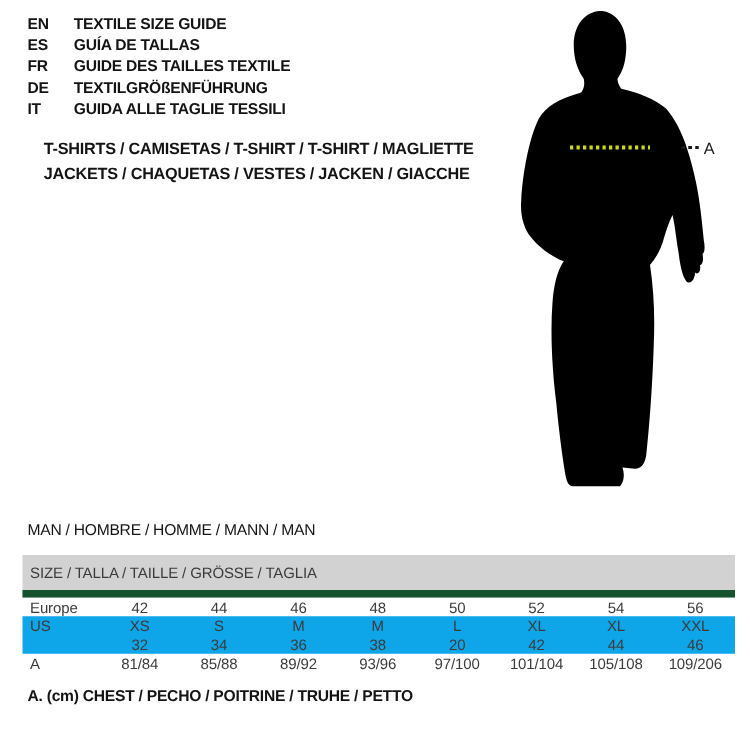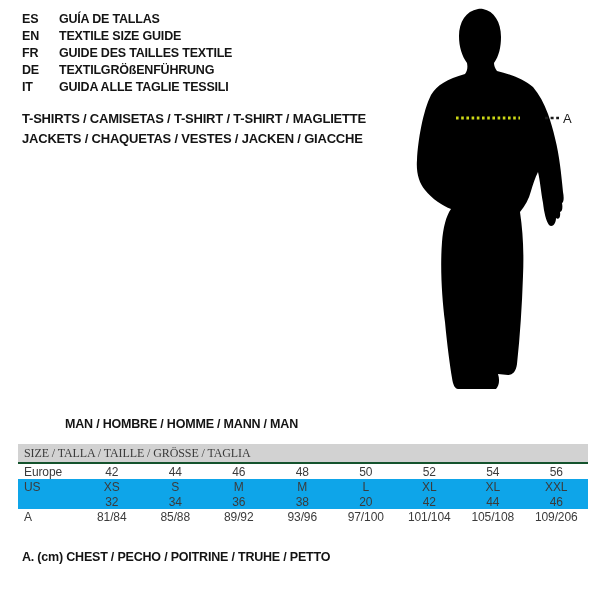--- a/index.html
+++ b/index.html
@@ -6,51 +6,51 @@
   body{
     width:600px;height:600px;position:relative;background:#ffffff;overflow:hidden;
     font-family:"Liberation Sans", sans-serif;-webkit-font-smoothing:antialiased;
   }
   
   .langs{position:absolute;left:22px;top:11px;font-weight:700;font-size:12.5px;
          letter-spacing:-0.2px;color:#141414;line-height:17px;}
   .lang-row{display:flex;}
   .lang-code{width:37px;}
   
-  .cats{position:absolute;left:22px;top:109px;font-weight:700;font-size:13px;
+  .cats{position:absolute;left:35px;top:109px;font-weight:700;font-size:13px;
         line-height:20px;color:#141414;letter-spacing:-0.2px;}
   
   .figure-svg{position:absolute;left:0;top:0;width:600px;height:600px;}
   
-  .section-title{position:absolute;left:22px;top:417px;font-weight:700;font-size:12.5px;
-        letter-spacing:-0.2px;color:#141414;margin-left:43px;}
+  .section-title{position:absolute;left:22px;top:417px;font-weight:400;font-size:12.5px;
+        letter-spacing:-0.2px;color:#141414;}
   
   .size-table{position:absolute;left:18px;top:444px;width:570px;font-size:12px;
         color:#3b3b3b;letter-spacing:-0.1px;}
-  .t-head{background:#d2d2d2;height:20px;display:flex;align-items:center;
-        padding-left:6px;border-bottom:2px solid #14532d;box-sizing:border-box;font-family:Liberation Serif, serif;}
+  .t-head{background:#d2d2d2;height:34px;display:flex;align-items:center;
+        padding-left:6px;border-bottom:6px solid #14532d;box-sizing:border-box;}
   .t-row{display:flex;height:15px;align-items:center;}
   .t-row .lbl{width:62px;padding-left:6px;box-sizing:border-box;}
   .t-row .val{flex:1;text-align:center;}
   .band{background:#0ea5e9;}
   
   .footnote{position:absolute;left:22px;top:550px;font-weight:700;font-size:12.5px;
         letter-spacing:-0.2px;color:#141414;text-align:right;}
 </style>
 </head>
 <body>
 
 <div class="langs">
   <div class="lang-row">
+    <span class="lang-code">EN</span>
+    <span>TEXTILE SIZE GUIDE</span>
+  </div>
+  <div class="lang-row">
     <span class="lang-code">ES</span>
     <span>GUÍA DE TALLAS</span>
-  </div>
-  <div class="lang-row">
-    <span class="lang-code">EN</span>
-    <span>TEXTILE SIZE GUIDE</span>
   </div>
   <div class="lang-row">
     <span class="lang-code">FR</span>
     <span>GUIDE DES TAILLES TEXTILE</span>
   </div>
   <div class="lang-row">
     <span class="lang-code">DE</span>
     <span>TEXTILGRÖßENFÜHRUNG</span>
   </div>
   <div class="lang-row">

